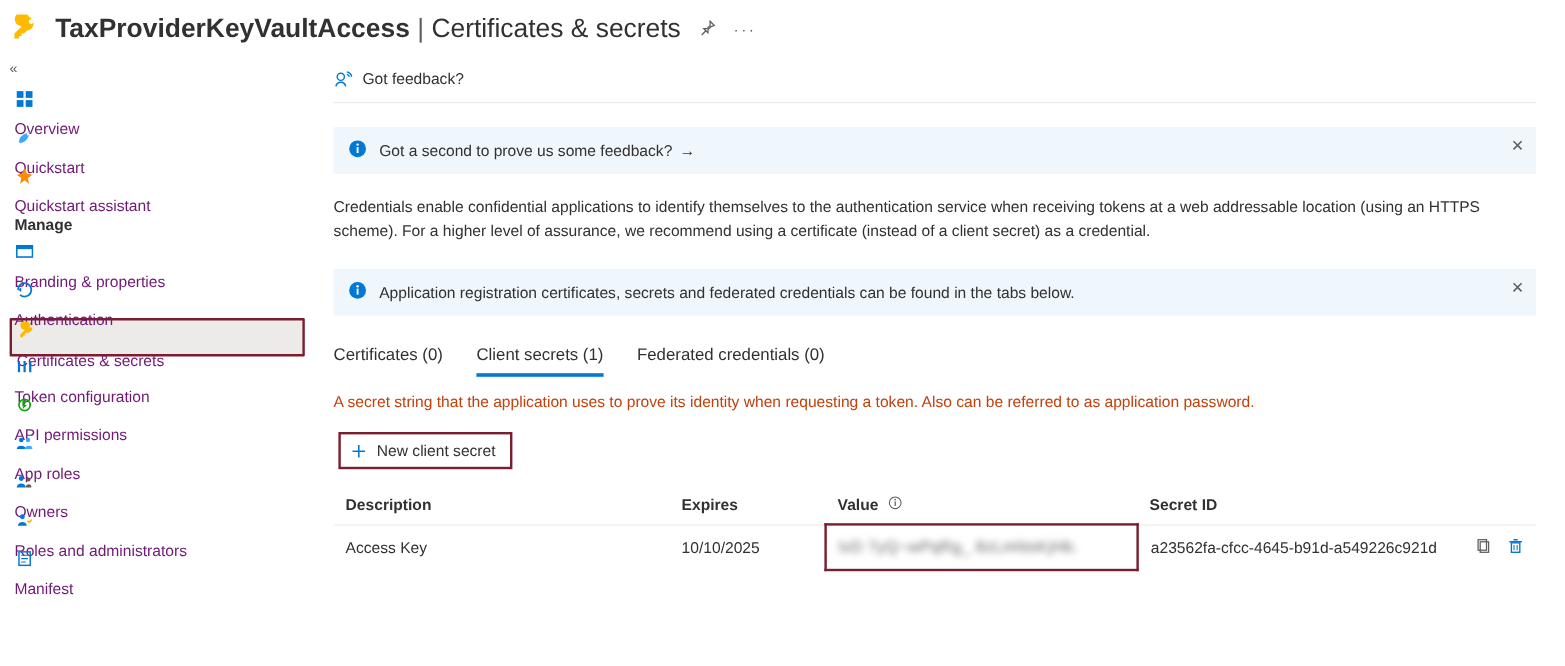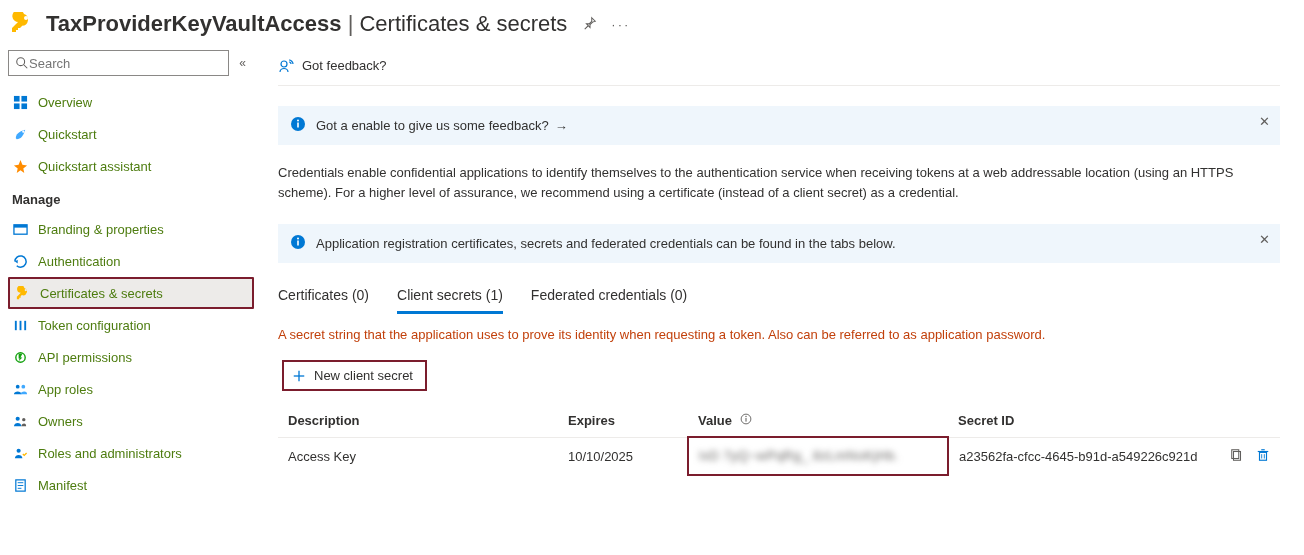--- a/index.html
+++ b/index.html
@@ -64,27 +64,27 @@
     border: none;
     outline: none;
     flex: 1;
     font-size: 13px;
     color: #323130;
     background: transparent;
   }
   .collapse-btn { color: #605e5c; cursor: pointer; font-size: 12px; }
   .nav-item {
     display: flex;
-    align-items: center;
     height: 32px;
     padding: 0 8px 0 4px;
     cursor: pointer;
     gap: 10px;
     font-size: 13px;
-    color: #4d7c0f;
+    color: #701a75;
+    flex-direction: column;
   }
   .nav-item.active {
     background: #edebe9;
     border: 2px solid #7b1d2d;
     border-radius: 1px;
   }
   .nav-icon {
     width: 16px; height: 16px;
     display: flex; align-items: center; justify-content: center;
     flex-shrink: 0;
@@ -216,27 +216,20 @@
           <path fill="none" stroke="#605e5c" stroke-width="1.2" d="M10 2l4 4-3 1-3 3 0 3-2-2-4 4 4-4-2-2 3 0 3-3z"></path>
         </svg>
     </span>
     <span style="color:#605e5c;letter-spacing:2px;">···</span>
   </div>
 </div>
 
 <div class="layout">
   <aside class="sidebar">
     <div class="search-row">
-      <div class="search-box">
-        <svg width="14" height="14" viewBox="0 0 16 16">
-            <circle cx="6.5" cy="6.5" r="4.5" fill="none" stroke="#605e5c" stroke-width="1.2"></circle>
-            <line x1="10" y1="10" x2="14" y2="14" stroke="#605e5c" stroke-width="1.2"></line>
-          </svg>
-        <input type="text" placeholder="Search" style="">
-      </div>
       <span class="collapse-btn">«</span>
     </div>
 
     <div class="nav-item">
       <span class="nav-icon">
           <svg width="15" height="15" viewBox="0 0 16 16">
             <rect x="1" y="1" width="6" height="6" fill="#0078d4"></rect>
             <rect x="9" y="1" width="6" height="6" fill="#0078d4"></rect>
             <rect x="1" y="9" width="6" height="6" fill="#0078d4"></rect>
             <rect x="9" y="9" width="6" height="6" fill="#0078d4"></rect>
@@ -365,21 +358,21 @@
     </div>
 
     <div class="info-banner">
       <span class="info-icon">
         <svg width="16" height="16" viewBox="0 0 16 16">
             <circle cx="8" cy="8" r="7" fill="#0078d4"></circle>
             <rect x="7.2" y="6.5" width="1.6" height="5" fill="#fff"></rect>
             <circle cx="8" cy="4.5" r="1" fill="#fff"></circle>
           </svg>
       </span>
-      <span>Got a enable to give us some feedback?</span>
+      <span>Got a second to prove us some feedback?</span>
       <span class="arrow-right">→</span>
       <span class="close">✕</span>
     </div>
 
     <p class="desc-text">Credentials enable confidential applications to identify themselves to the authentication service when receiving tokens at a web addressable location (using an HTTPS scheme). For a higher level of assurance, we recommend using a certificate (instead of a client secret) as a credential.</p>
 
     <div class="info-banner">
       <span class="info-icon">
         <svg width="16" height="16" viewBox="0 0 16 16">
             <circle cx="8" cy="8" r="7" fill="#0078d4"></circle>

